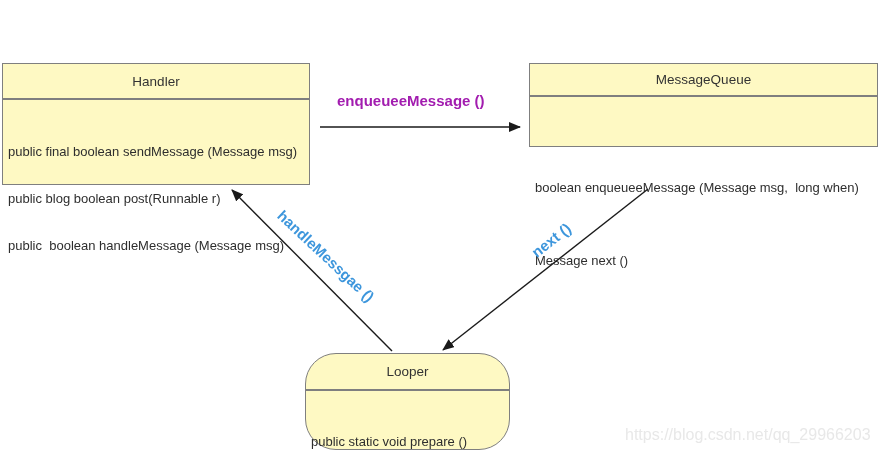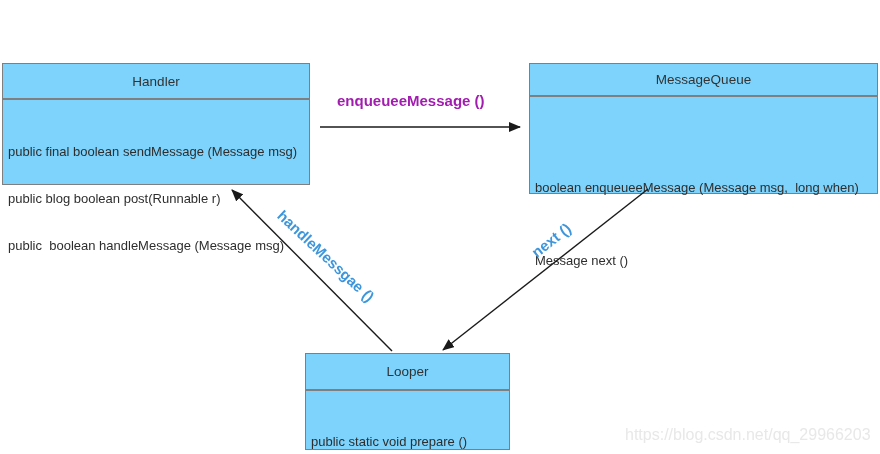--- a/index.html
+++ b/index.html
@@ -10,42 +10,42 @@
     position: relative;
     overflow: hidden;
     color: #2e2e2e;
   }
   .canvas {
     position: absolute; left: 0; top: 0;
     width: 880px; height: 454px;
   }
   .class-box {
     position: absolute;
-    background: #7dd3fc;
+    background: #fef9c3;
     border: 1px solid #7f7f7f;
   }
   .class-title {
     border-bottom: 2px solid #7f7f7f;
     display: flex; align-items: center; justify-content: center;
     font-size: 13.5px;
     color: #333333;
   }
   .class-members {
     padding-left: 5px;
     font-size: 13px;
     color: #2e2e2e;
     white-space: pre;
   }
   .member-line { line-height: 17px; }
 
   #handler-box  { left: 2px;   top: 63px;  width: 308px; height: 122px; }
   #handler-box .class-title { height: 36px; }
   #handler-box .class-members { padding-top: 13px; }
 
-  #messagequeue-box { left: 529px; top: 63px; width: 349px; height: 131px; }
+  #messagequeue-box { left: 529px; top: 63px; width: 349px; height: 84px; }
   #messagequeue-box .class-title { height: 33px; }
   #messagequeue-box .class-members { padding-top: 27px; }
   #messagequeue-box .member-line { line-height: 18px; margin-top: 25px; }
 
   #looper-box { left: 305px; top: 353px; width: 205px; height: 97px; }
   #looper-box .class-title { height: 37px; }
   #looper-box .class-members { padding-top: 12px; }
   #looper-box .member-line { line-height: 18px; }
 
   svg.arrows { position: absolute; left: 0; top: 0; pointer-events: none; }
@@ -89,21 +89,21 @@
   </div>
 
   <div class="class-box" id="messagequeue-box" style="border-color: rgb(127, 127, 127);">
     <div class="class-title" style="border-bottom-color: rgb(127, 127, 127);">MessageQueue</div>
     <div class="class-members">
       <div class="member-line">boolean enqueueeMessage (Message msg,  long when)</div>
       <div class="member-line">Message next ()</div>
     </div>
   </div>
 
-  <div class="class-box" id="looper-box" style="border-color: rgb(127, 127, 127);">
+  <div class="class-box" id="looper-box" style="border-color: rgb(127, 127, 127); border-radius: 31px;">
     <div class="class-title" style="border-bottom-color: rgb(127, 127, 127);">Looper</div>
     <div class="class-members">
       <div class="member-line">public static void prepare ()</div>
       
     </div>
   </div>
 
   <svg class="arrows" width="880" height="454" viewBox="0 0 880 454">
     <defs>
       <marker id="arrowhead" markerUnits="userSpaceOnUse" markerWidth="12" markerHeight="10" refX="11" refY="5" orient="auto">

